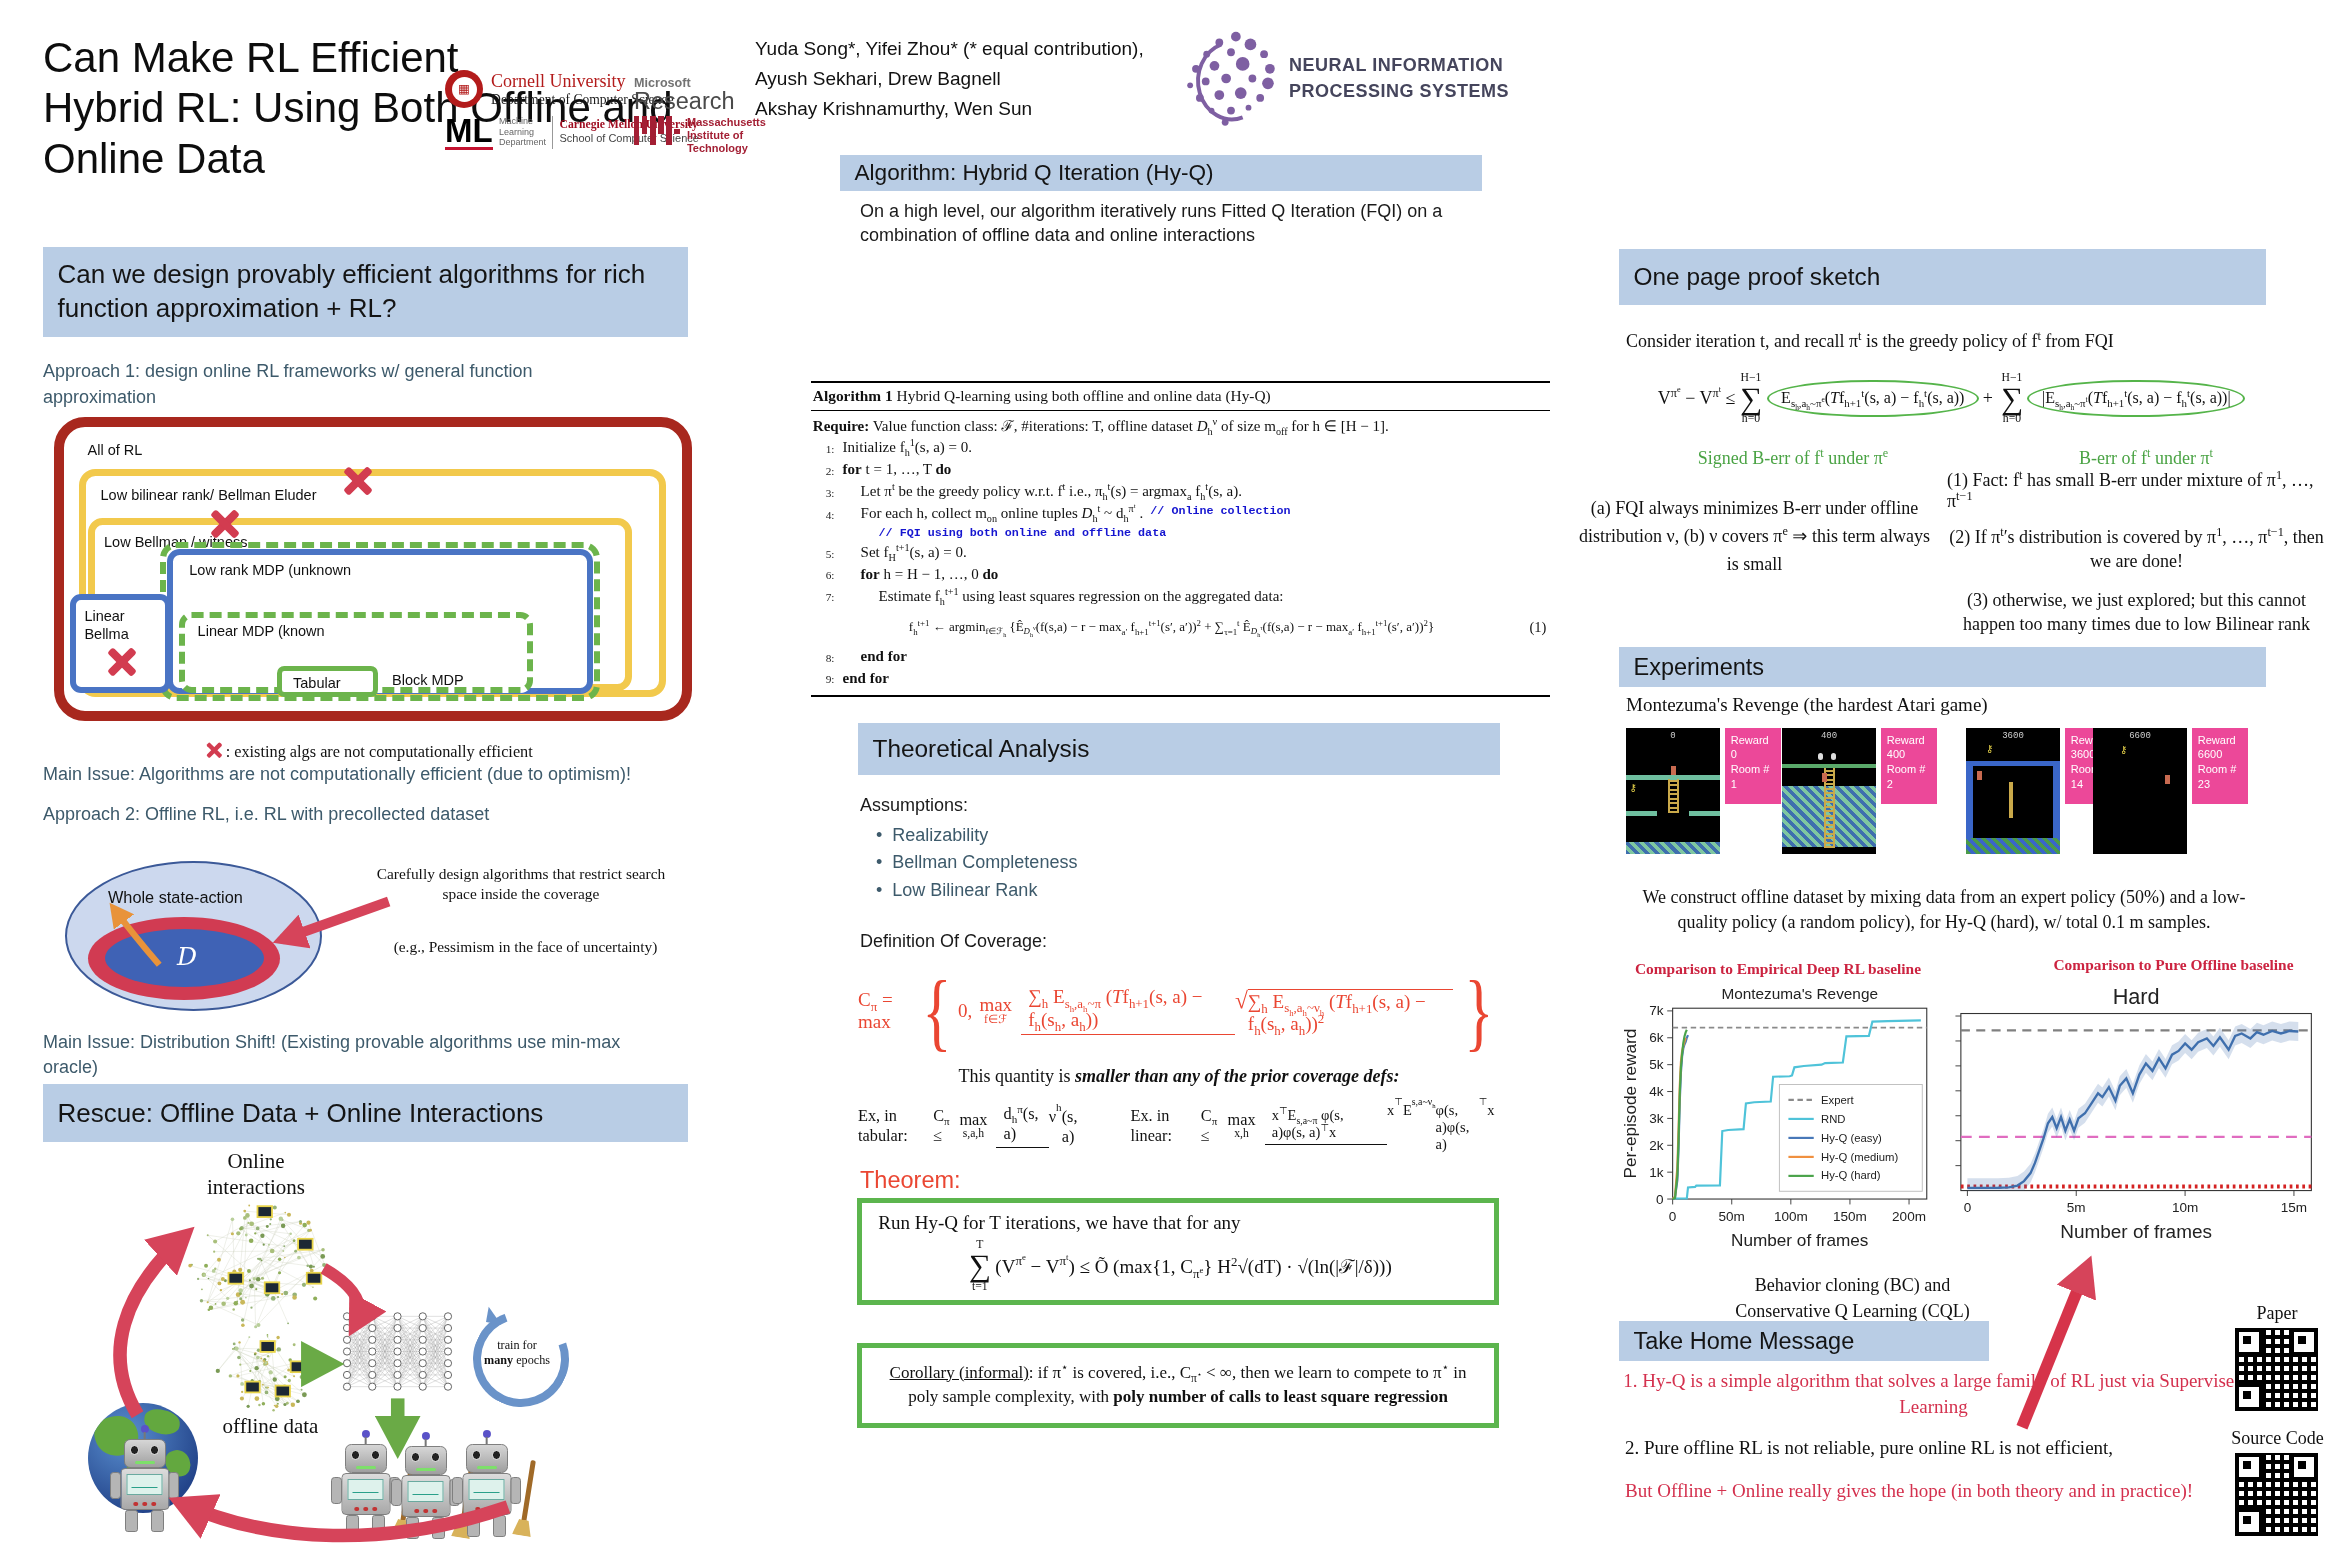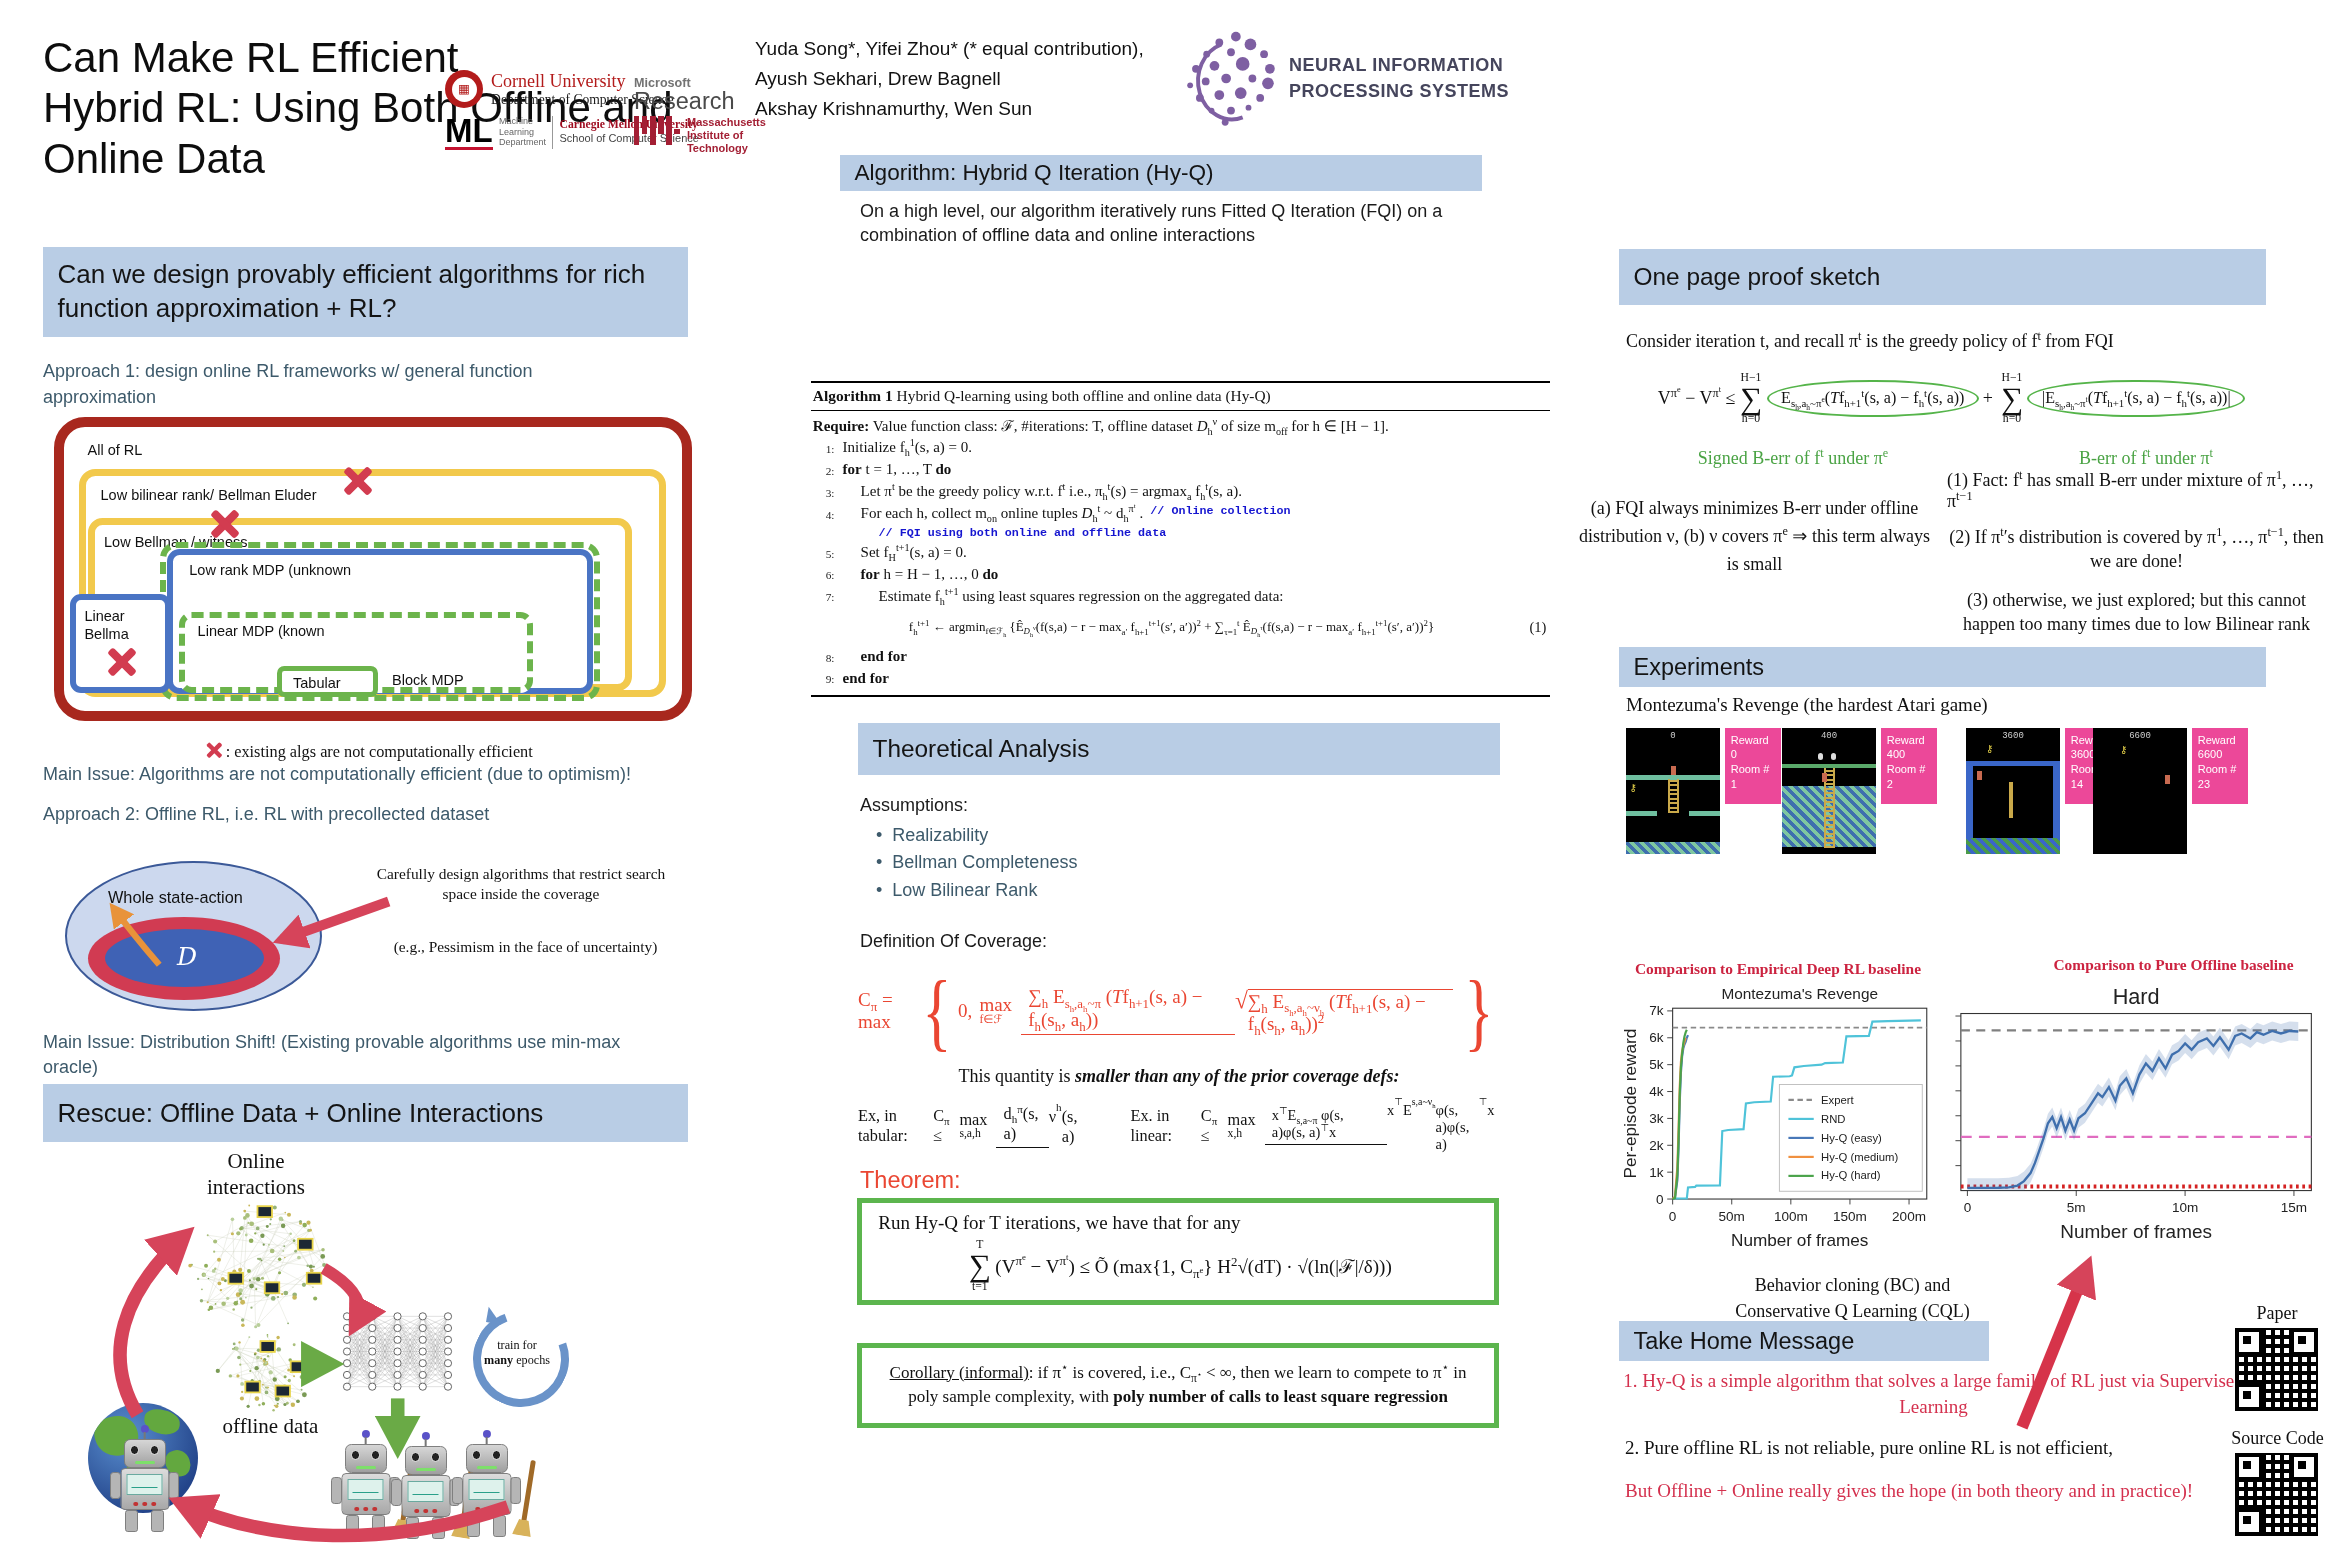--- a/index.html
+++ b/index.html
@@ -20,21 +20,21 @@
   .xmark::before,.xmark::after{content:'';position:absolute;left:12.6px;top:-1.8px;width:8.1px;height:34px;
       background:#d23c50;border-radius:2.7px;}
   .xmark::before{transform:rotate(45deg);} .xmark::after{transform:rotate(-45deg);}
   .xsmall{display:inline-block;transform:scale(.55);vertical-align:-9px;margin-right:-3.6px;}
   
   .sum{display:inline-flex;flex-direction:column;align-items:center;line-height:1;margin:0 4.5px;vertical-align:middle;}
   .sum .lim{font-size:11.7px;} .sum .sig{font-size:31px;line-height:.95;}
   .frac{display:inline-flex;align-items:center;vertical-align:middle;margin:0 5.4px;}
   .frac .fn{padding:0 7.2px 2.7px;border-bottom:1.8px solid currentColor;}
   .frac .fd{padding-top:2.7px;display:inline-flex;align-items:flex-start;}
-  .ustack{display:inline-flex;flex-direction:column;line-height:1;vertical-align:middle;margin:0 3.6px;}
+  .ustack{display:inline-flex;flex-direction:column;align-items:center;line-height:1;vertical-align:middle;margin:0 3.6px;}
   .ustack .usub{font-size:11.7px;}
   .brace{font-weight:200;transform:scaleX(.7);display:inline-block;}
   .goval{border:2.7px solid #55b44a;border-radius:50%;padding:7.2px 12.6px;display:inline-block;}
   .greenlbl{color:#4aa344;}
   
   .algobox{border-top:2.7px solid #000;border-bottom:2.7px solid #000;font-family:"Liberation Serif",serif;}
   .algocap{border-bottom:1.8px solid #000;padding:3.6px 1.8px 5.4px;font-size:15.4px;}
   .aline{display:flex;font-size:15px;line-height:1.46;}
   .aline .no{width:23.5px;text-align:right;margin-right:8.1px;font-size:11.3px;color:#222;flex:none;padding-top:3.6px;}
   .ind1{padding-left:18px;} .ind2{padding-left:36px;}
@@ -1154,20 +1154,21 @@
       <div class="guy" style="left:72px;top:47px;"></div>
     </div>
     <div class="shotlbl">
       <div>Reward</div>
         <div>6600</div>
       <div>Room #</div>
         <div>23</div>
     </div>
   </div>
 
+  <div class="abs serif center" style="left:1637px;top:885px;width:614px;font-size:18px;line-height:1.4;">We construct offline dataset by mixing data from an expert policy (50%) and a low-quality policy (a random policy), for Hy-Q (hard), w/ total 0.1 m samples.</div>
 
   <div class="abs serif center" style="left:1622px;top:960px;width:312px;font-size:15.4px;font-weight:bold;color:#cc2340;">Comparison to Empirical Deep RL baseline</div>
   <div class="abs serif center" style="left:2047px;top:956px;width:253px;font-size:15.4px;font-weight:bold;color:#cc2340;">Comparison to Pure Offline baseline</div>
 
   <svg id="chartA" class="abs" style="left:1622px;top:981px;" width="312" height="276" viewBox="0 0 345 305">
       <rect x="56" y="30" width="281" height="211" fill="#fff" stroke="#333" stroke-width="1.2"></rect>
       <line x1="56" y1="241" x2="56" y2="247" stroke="#333"></line>
       <text x="56" y="265" font-size="15" text-anchor="middle" fill="#222" font-family="Liberation Sans, sans-serif">0</text>
       <line x1="121.34883720930233" y1="241" x2="121.34883720930233" y2="247" stroke="#333"></line>
       <text x="121.34883720930233" y="265" font-size="15" text-anchor="middle" fill="#222" font-family="Liberation Sans, sans-serif">50m</text>

